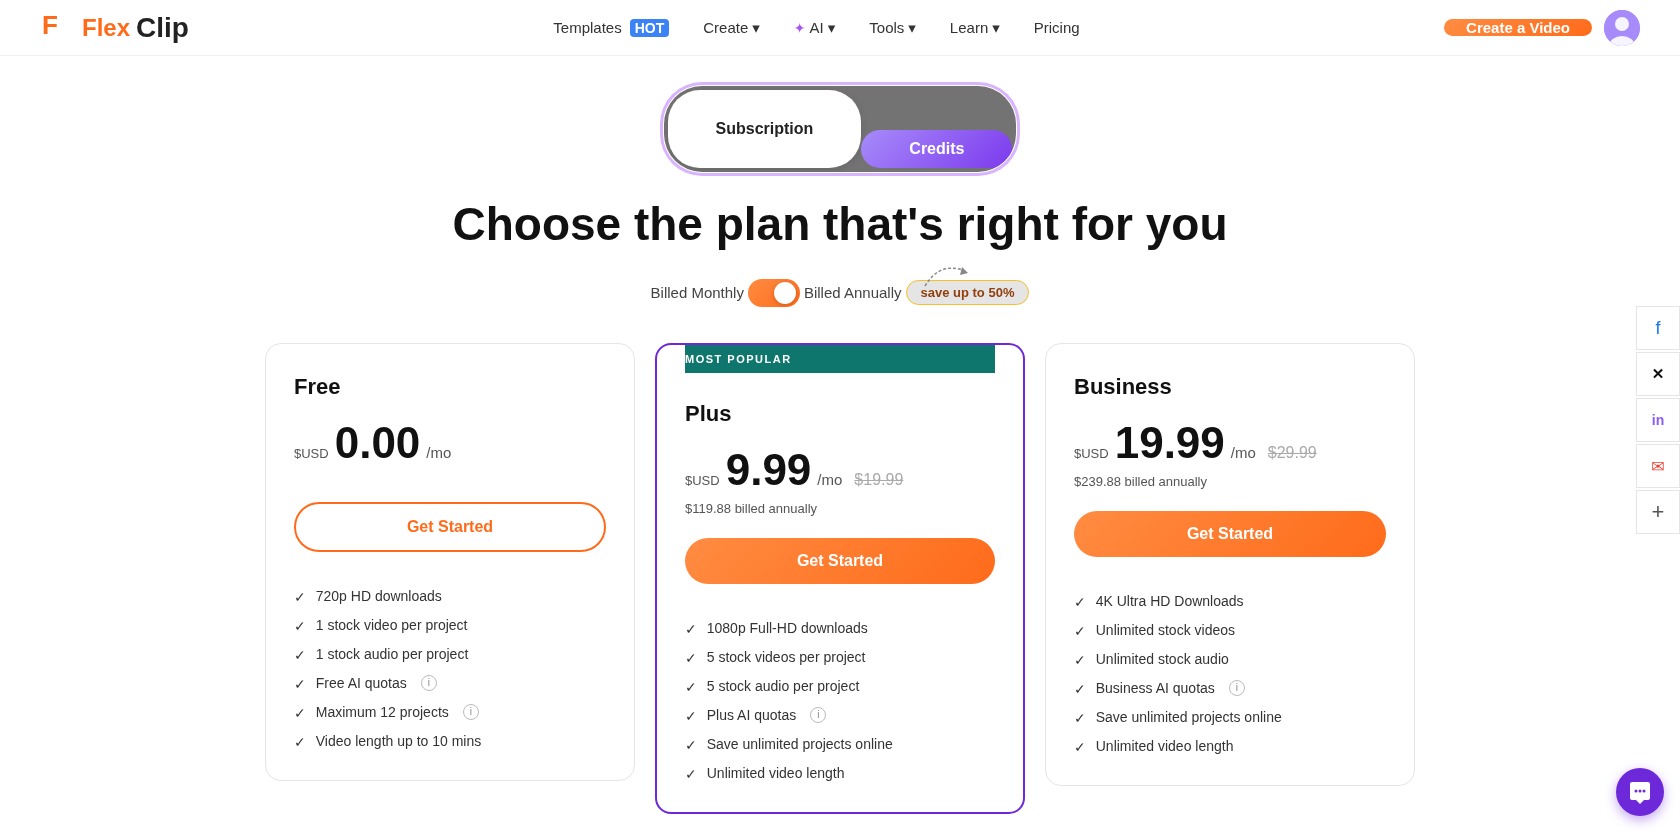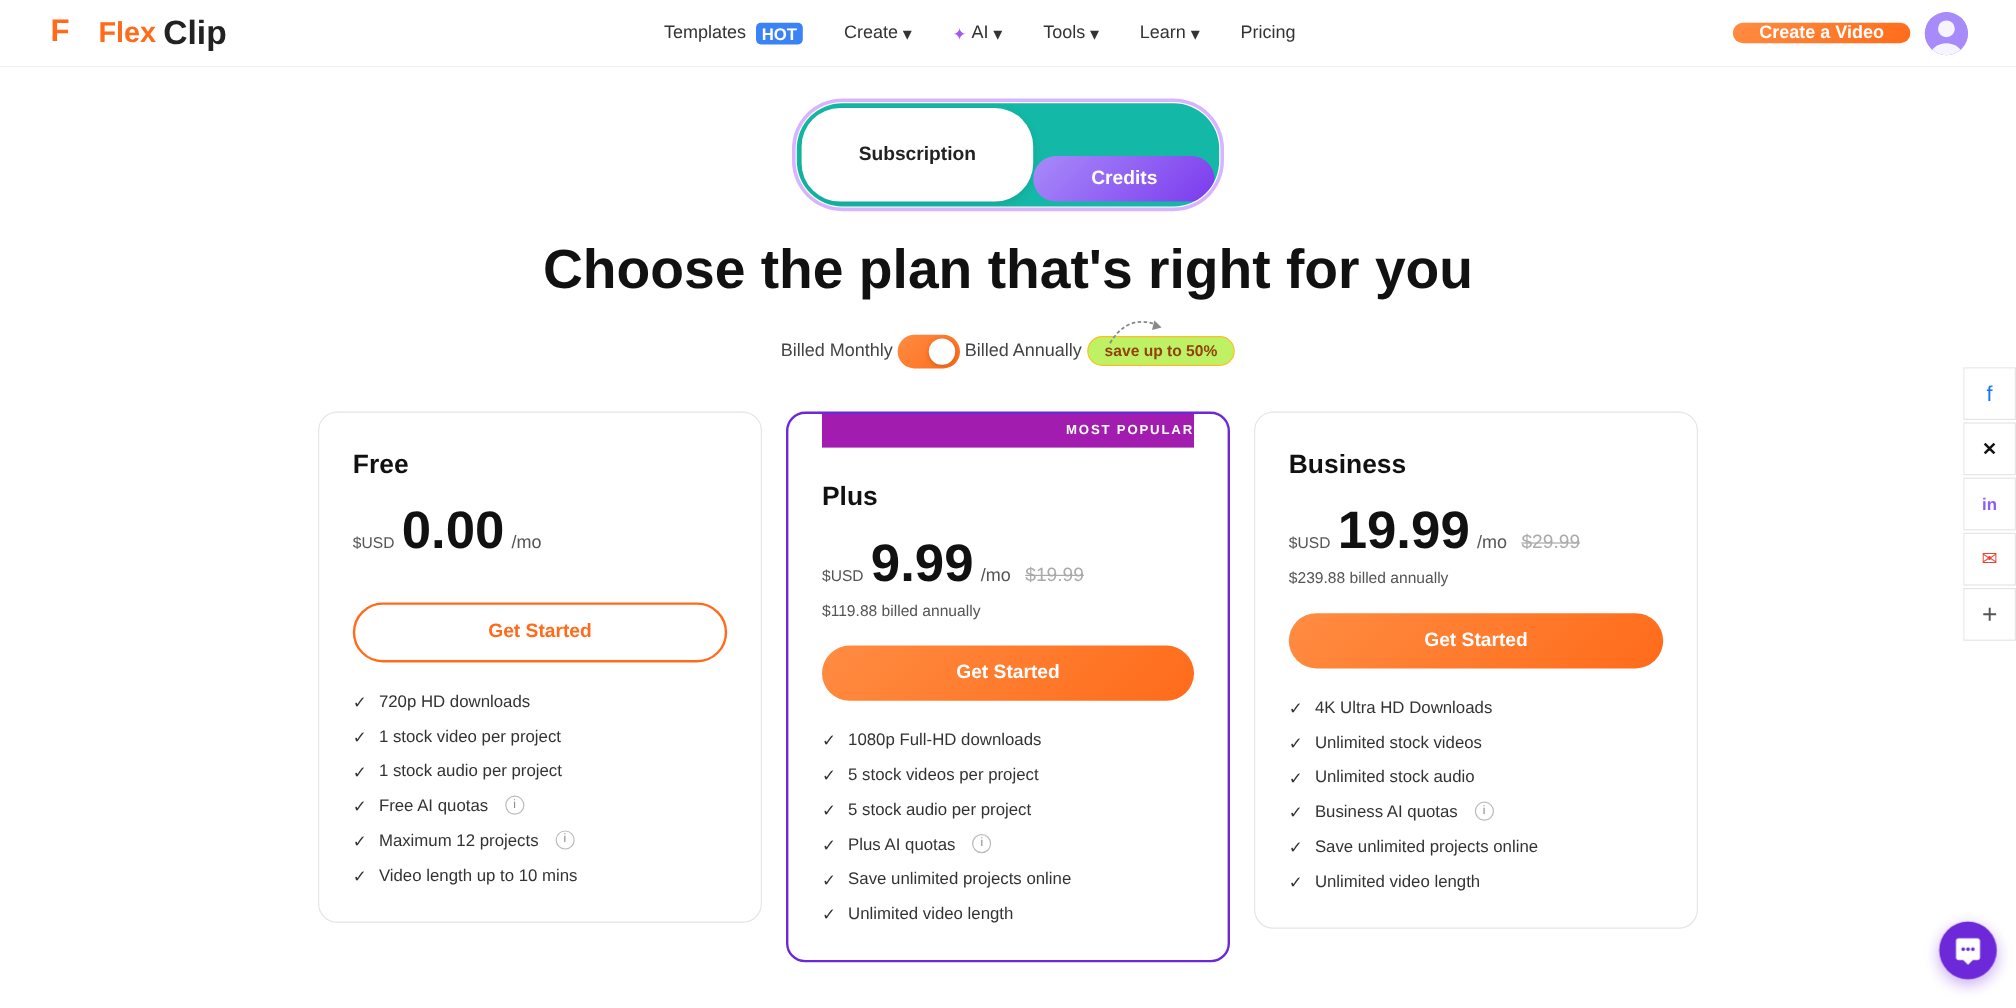--- a/index.html
+++ b/index.html
@@ -38,21 +38,21 @@
     .social-li { color: #8b5cf6; }
     .social-email { color: #ea4335; }
     .social-plus { color: #555; font-size: 22px; }
 
     
     .main-content { max-width: 1400px; margin: 0 auto; padding: 0 40px; }
 
     
     .tabs-wrap { display: flex; justify-content: center; margin: 28px 0 20px; }
     .tabs-pill {
-      display: flex; background: #14b8a6; border-radius: 40px; padding: 4px;
+      display: flex; background: #737373; border-radius: 40px; padding: 4px;
       border: 2px solid transparent;
       background-clip: padding-box;
       position: relative; overflow: hidden;
       box-shadow: 0 0 0 2px #d8b4fe;
     }
     .tab-btn {
       padding: 10px 48px; border-radius: 32px; font-size: 16px; font-weight: 600;
       cursor: pointer; border: none; transition: all 0.2s;
     }
     .tab-btn.active-subscription {
@@ -75,55 +75,55 @@
     .toggle-switch {
       width: 52px; height: 28px; background: linear-gradient(135deg, #ff8c42, #ff6b1a);
       border-radius: 14px; position: relative; cursor: pointer;
     }
     .toggle-knob {
       width: 22px; height: 22px; background: #fff; border-radius: 50%;
       position: absolute; top: 3px; right: 4px;
       box-shadow: 0 1px 4px rgba(0,0,0,0.2);
     }
     .save-badge {
-      background: #bef264; border: 1.5px solid #fbbf24; color: #92400e;
+      background: #e5e5e5; border: 1.5px solid #fbbf24; color: #92400e;
       padding: 4px 14px; border-radius: 20px; font-size: 13px; font-weight: 600;
     }
     .arrow-decoration {
       position: absolute; left: calc(50% + 80px); top: -18px;
       width: 50px; height: 30px;
     }
 
     
     .cards-row { display: flex; gap: 20px; align-items: flex-start; justify-content: center; margin-bottom: 0; }
 
     .plan-card {
       background: #fff; border: 1.5px solid #e5e5e5; border-radius: 16px;
       padding: 30px 28px; width: 370px; flex-shrink: 0;
     }
     .plan-card.popular {
       border: 2.5px solid #6d28d9; padding-top: 0; overflow: hidden;
     }
     .popular-banner {
-      background: #a21caf; color: #fff; text-align: right;
+      background: #0f766e; color: #fff; text-align: left;
       font-size: 11px; font-weight: 800; letter-spacing: 1.5px;
       padding: 8px 0; text-transform: uppercase; margin-bottom: 28px;
     }
     .plan-name { font-size: 22px; font-weight: 700; color: #111; margin-bottom: 18px; }
     .plan-price-row { display: flex; align-items: baseline; gap: 6px; margin-bottom: 4px; }
     .price-usd { font-size: 13px; color: #555; font-weight: 500; }
     .price-main { font-size: 44px; font-weight: 800; color: #111; }
     .price-per { font-size: 15px; color: #555; }
     .price-original { font-size: 16px; color: #aaa; text-decoration: line-through; margin-left: 6px; }
     .billed-annually { font-size: 13px; color: #555; margin: 6px 0 22px; }
 
     .get-started-btn {
       width: 100%; padding: 14px; border-radius: 30px;
       font-size: 16px; font-weight: 700; cursor: pointer; border: none;
-      margin-bottom: 24px;
+      margin-bottom: 36px;
     }
     .btn-outline {
       background: #fff; color: #ff6b1a; border: 2px solid #ff6b1a;
     }
     .btn-filled {
       background: linear-gradient(135deg, #ff8c42, #ff6b1a); color: #fff;
     }
 
     .feature-list { list-style: none; display: flex; flex-direction: column; gap: 12px; }
     .feature-item { display: flex; align-items: flex-start; gap: 10px; font-size: 14px; color: #333; }

